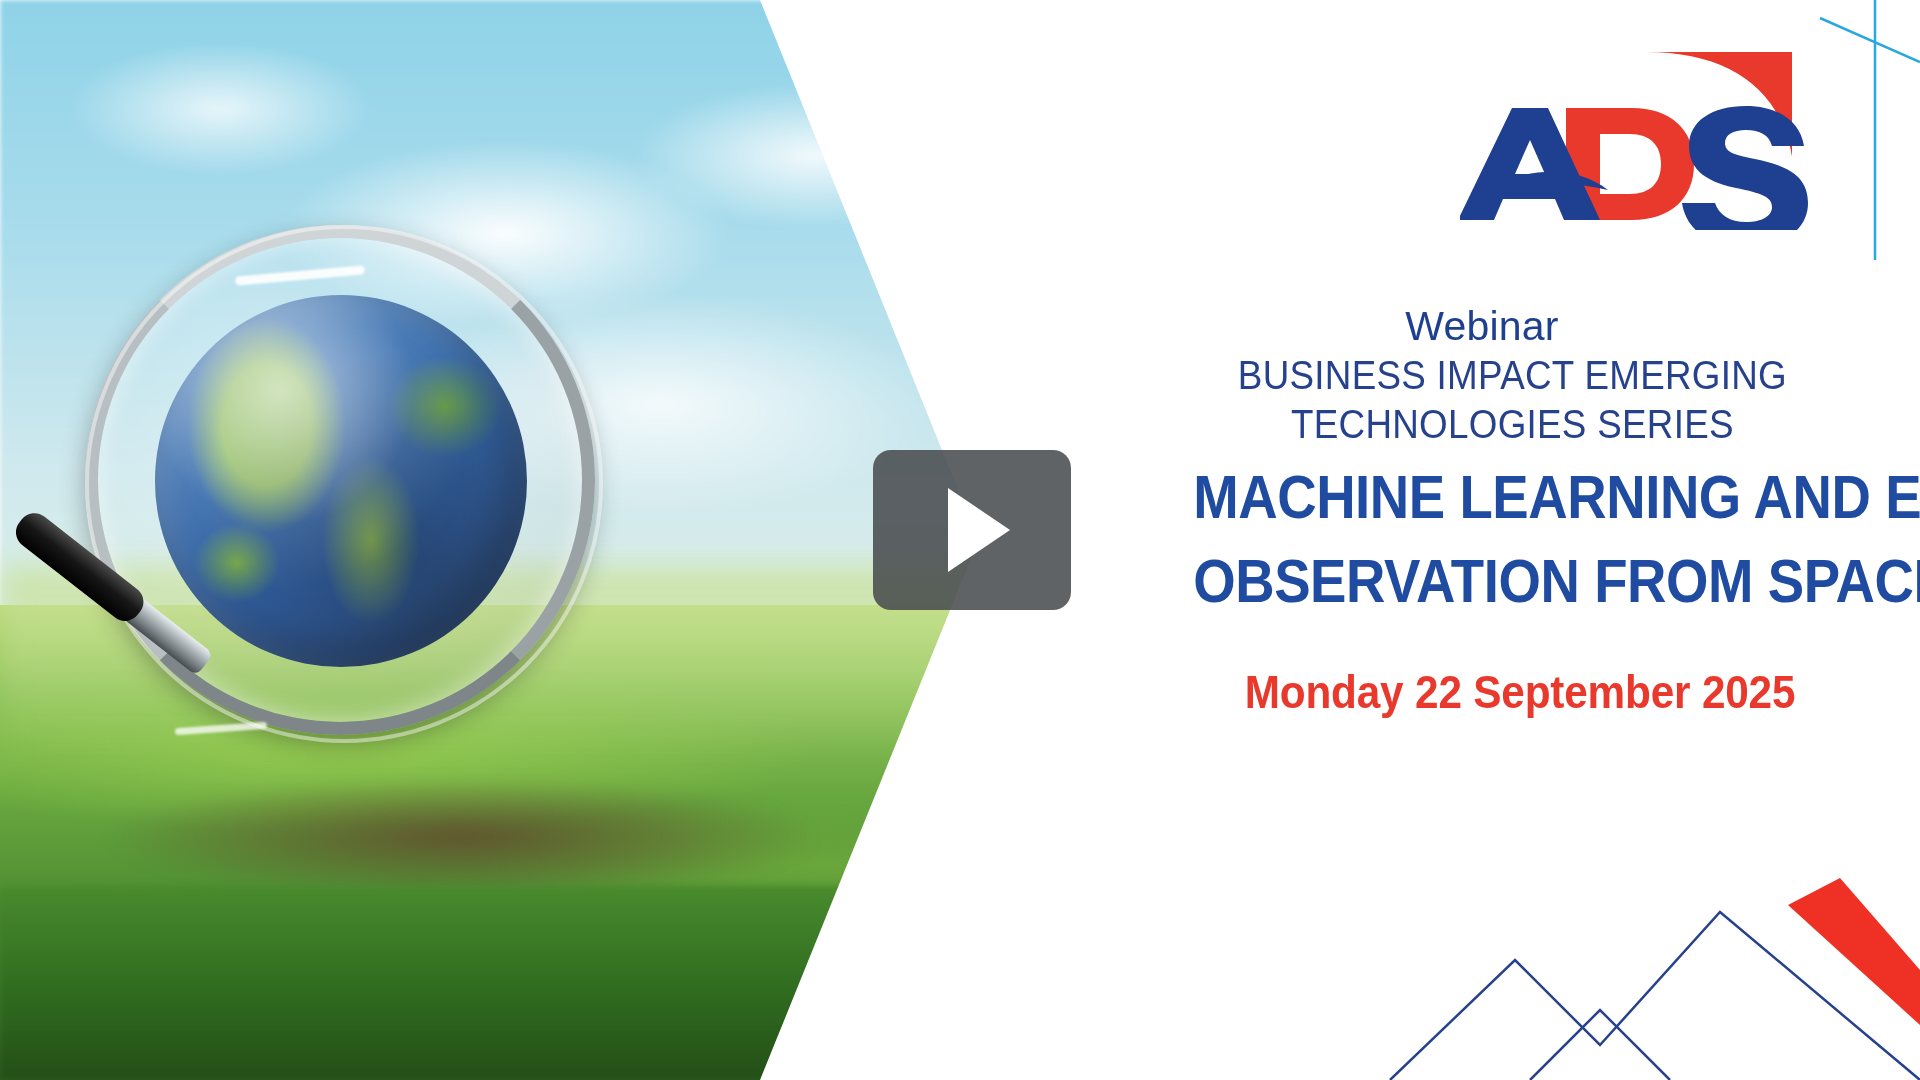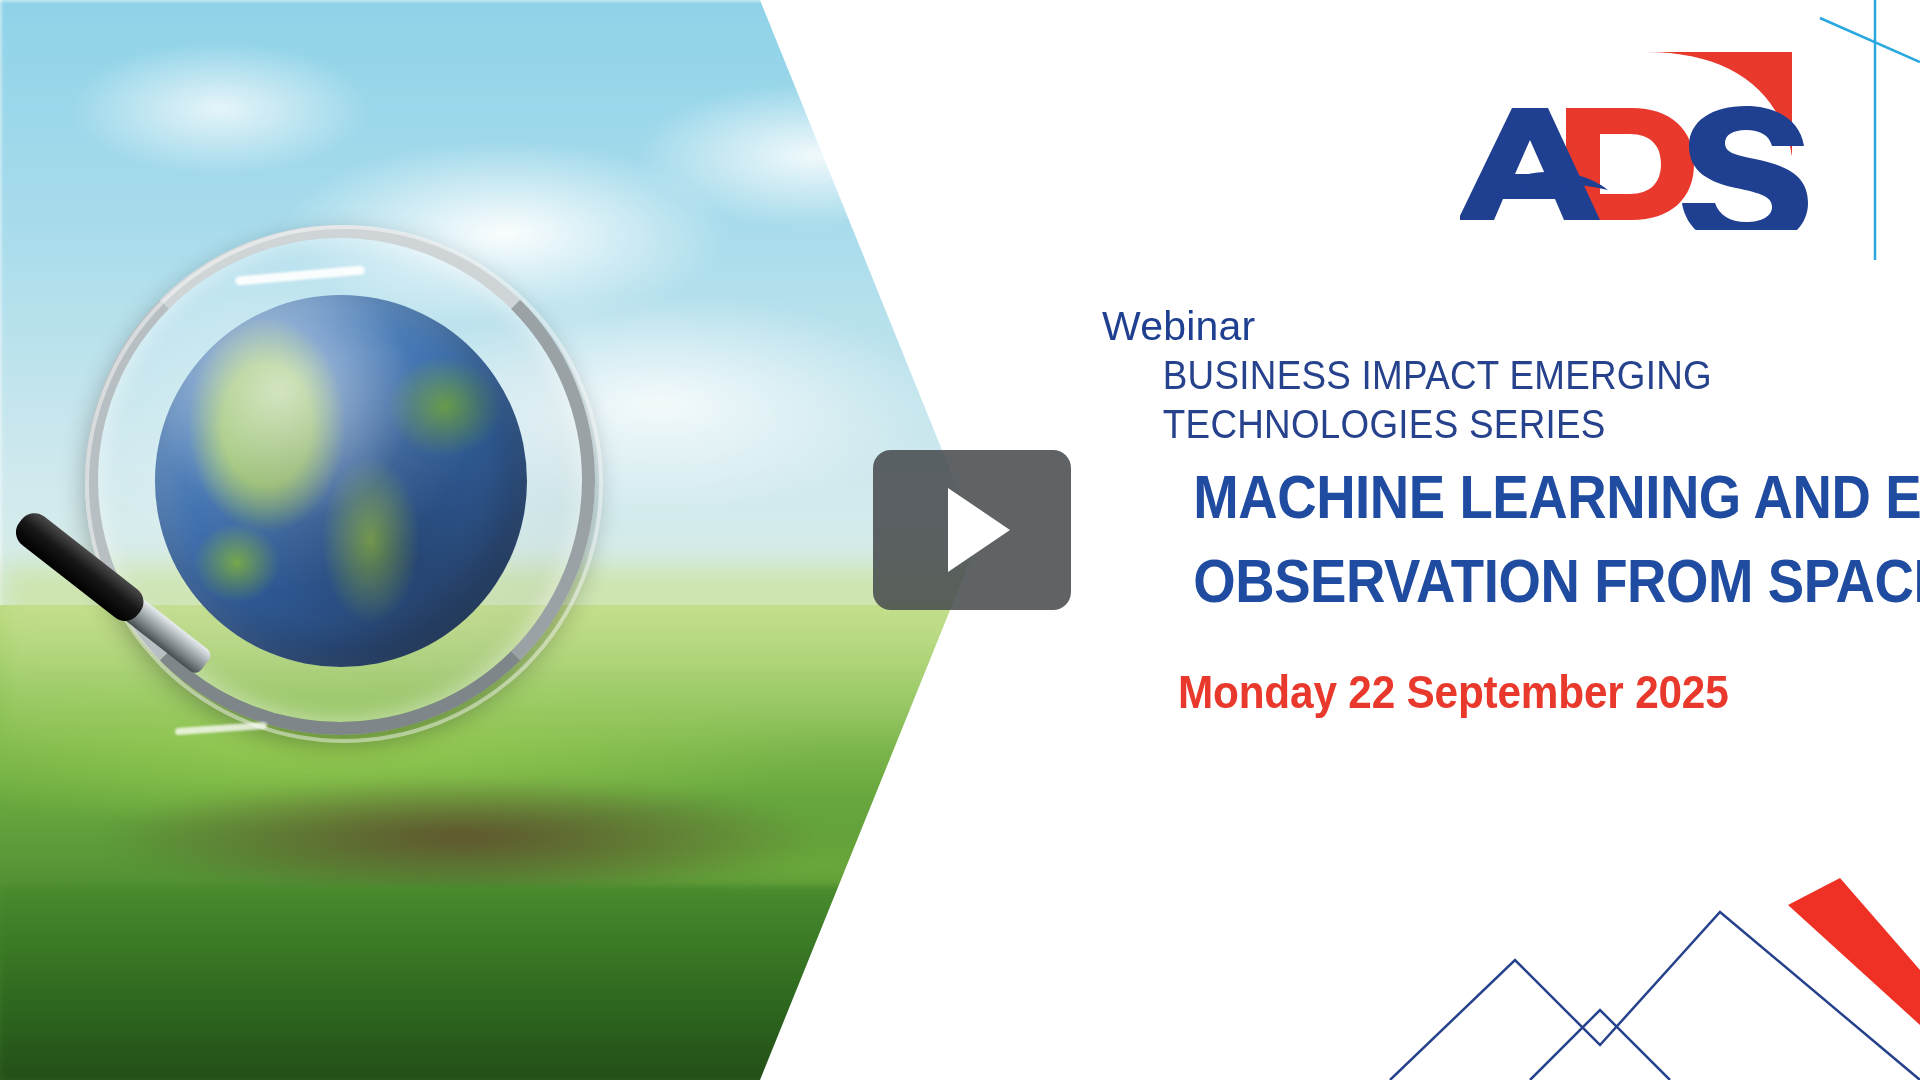--- a/index.html
+++ b/index.html
@@ -119,21 +119,21 @@
 
   
   .logo{position:absolute;right:60px;top:30px;width:400px;height:200px;}
   .logo svg{display:block;}
 
   
   .toplines{position:absolute;right:0;top:0;width:140px;height:260px;}
 
   
   .txtblock{
-    position:absolute;right:58px;top:305px;width:760px;text-align:left;
+    position:absolute;right:58px;top:305px;width:760px;text-align:center;
   }
   .kicker{
     color:#1f3f91;font-size:41px;line-height:1.05;font-weight:400;letter-spacing:.2px;
   }
   .series{
     color:#27428c;font-size:40px;line-height:1.08;font-weight:400;
     letter-spacing:.3px;margin-top:6px;
     font-family:"Liberation Sans Narrow","Liberation Sans",sans-serif;
     transform:scaleX(.92);transform-origin:100% 50%;
   }

